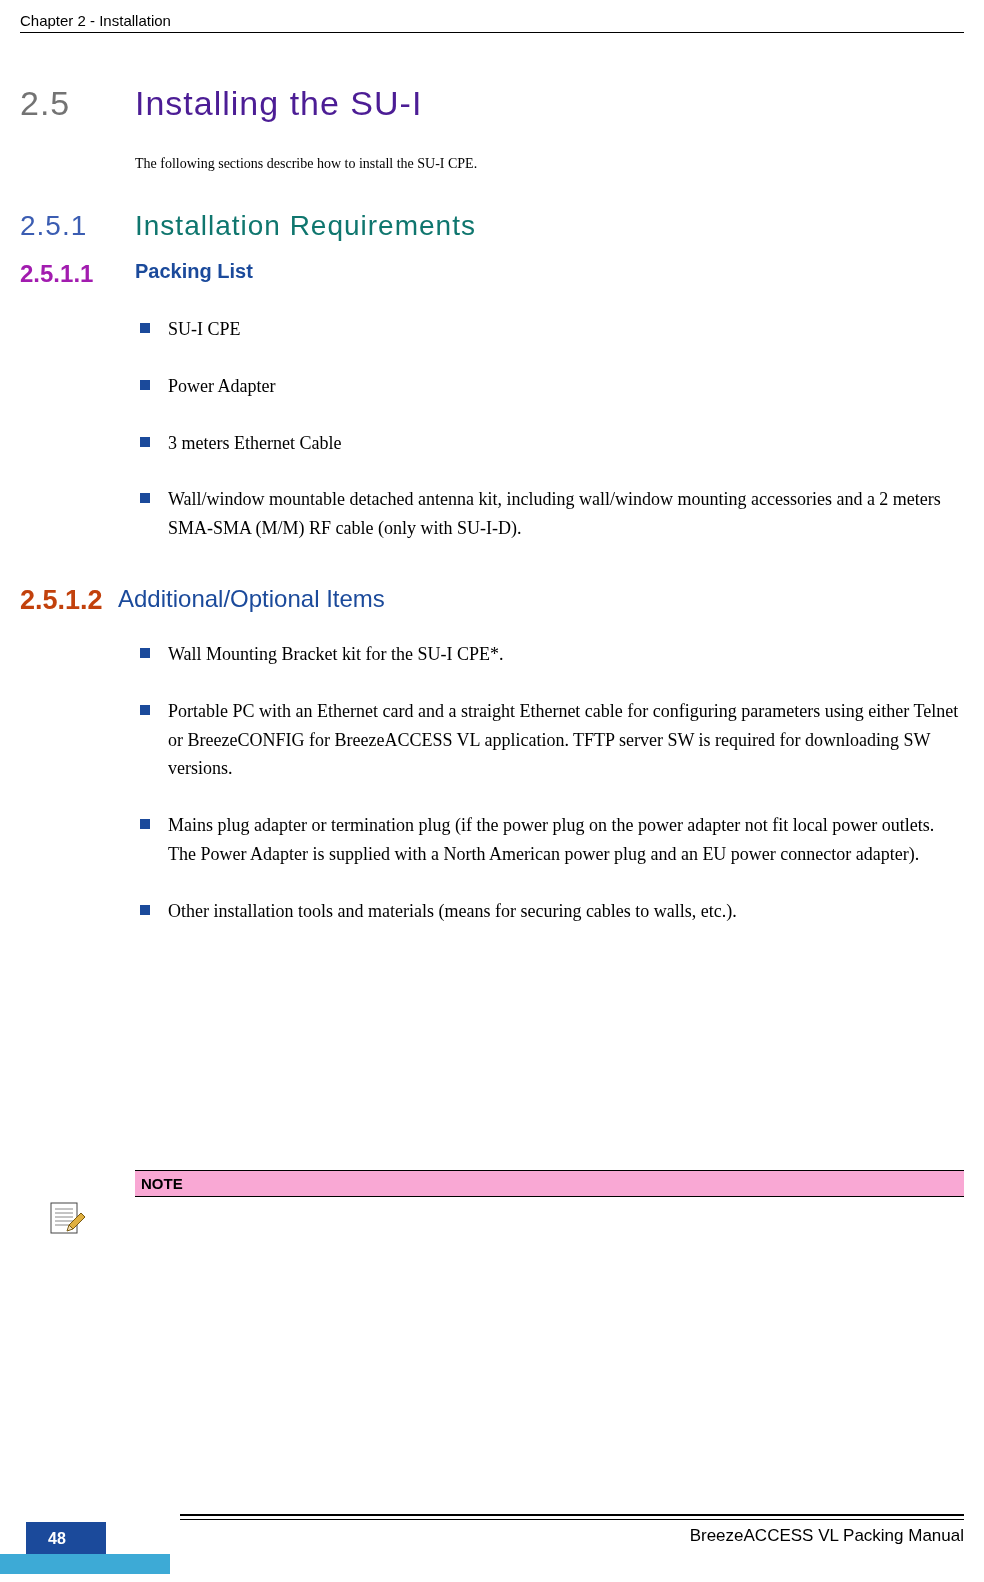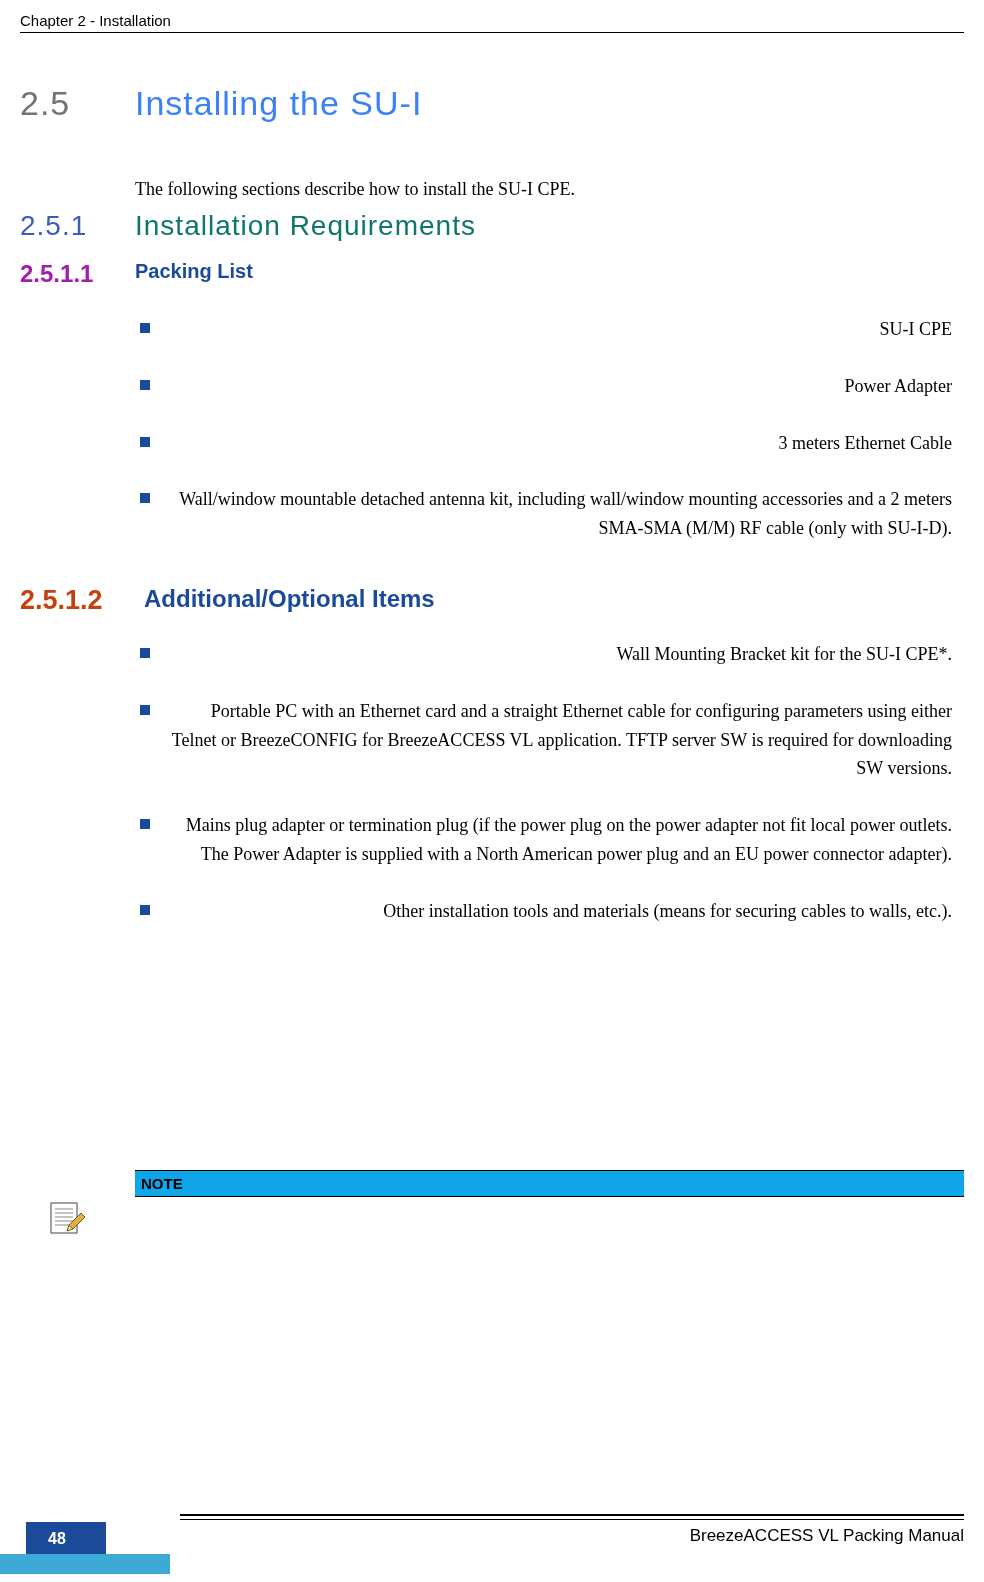--- a/index.html
+++ b/index.html
@@ -33,28 +33,28 @@
     font-size: 34px;
     color: #737373;
     letter-spacing: 1px;
   }
   .sec-title-1 {
     position: absolute;
     top: 84px;
     left: 135px;
     font-family: Verdana, Arial, sans-serif;
     font-size: 34px;
-    color: #3b82f6;
+    color: #4c1d95;
     letter-spacing: 1px;
   }
   .intro-text {
     position: absolute;
-    top: 179px;
-    left: 135px;
-    font-size: 18px;
+    top: 156px;
+    left: 135px;
+    font-size: 14px;
     font-family: Georgia, 'Bookman Old Style', serif;
   }
   .sec-num-2 {
     position: absolute;
     top: 210px;
     left: 20px;
     font-family: Verdana, Arial, sans-serif;
     font-size: 28px;
     color: #3b5db2;
     letter-spacing: 1px;
@@ -91,31 +91,30 @@
     top: 585px;
     left: 20px;
     font-family: Arial, Helvetica, sans-serif;
     font-size: 27px;
     font-weight: bold;
     color: #c2410c;
   }
   .sec-title-3b {
     position: absolute;
     top: 585px;
-    left: 144px;
+    left: 118px;
     font-family: Arial, Helvetica, sans-serif;
     font-size: 24px;
-    font-weight: bold;
+    font-weight: normal;
     color: #1b4a9b;
   }
   .bullet-block {
     position: absolute;
     left: 140px;
-    right: 32px;
-    text-align: right;
+    right: 20px;
   }
   .bullet-item {
     display: flex;
     align-items: flex-start;
     margin-bottom: 28px;
     font-size: 18px;
     font-family: Georgia, 'Bookman Old Style', serif;
     line-height: 1.6;
   }
   .bullet-square {
@@ -129,21 +128,21 @@
   .bullet-text { flex: 1; }
   .note-box {
     position: absolute;
     top: 1170px;
     left: 135px;
     right: 20px;
   }
   .note-header {
     border-top: 1px solid #000;
     border-bottom: 1px solid #000;
-    background: #0ea5e9;
+    background: #f9a8d4;
     font-family: Arial, Helvetica, sans-serif;
     font-weight: bold;
     font-size: 15px;
     padding: 4px 6px;
   }
   .note-body {
     border-bottom: 2px solid #000;
     font-family: Arial, Helvetica, sans-serif;
     font-size: 15px;
     padding: 12px 6px 20px 6px;

